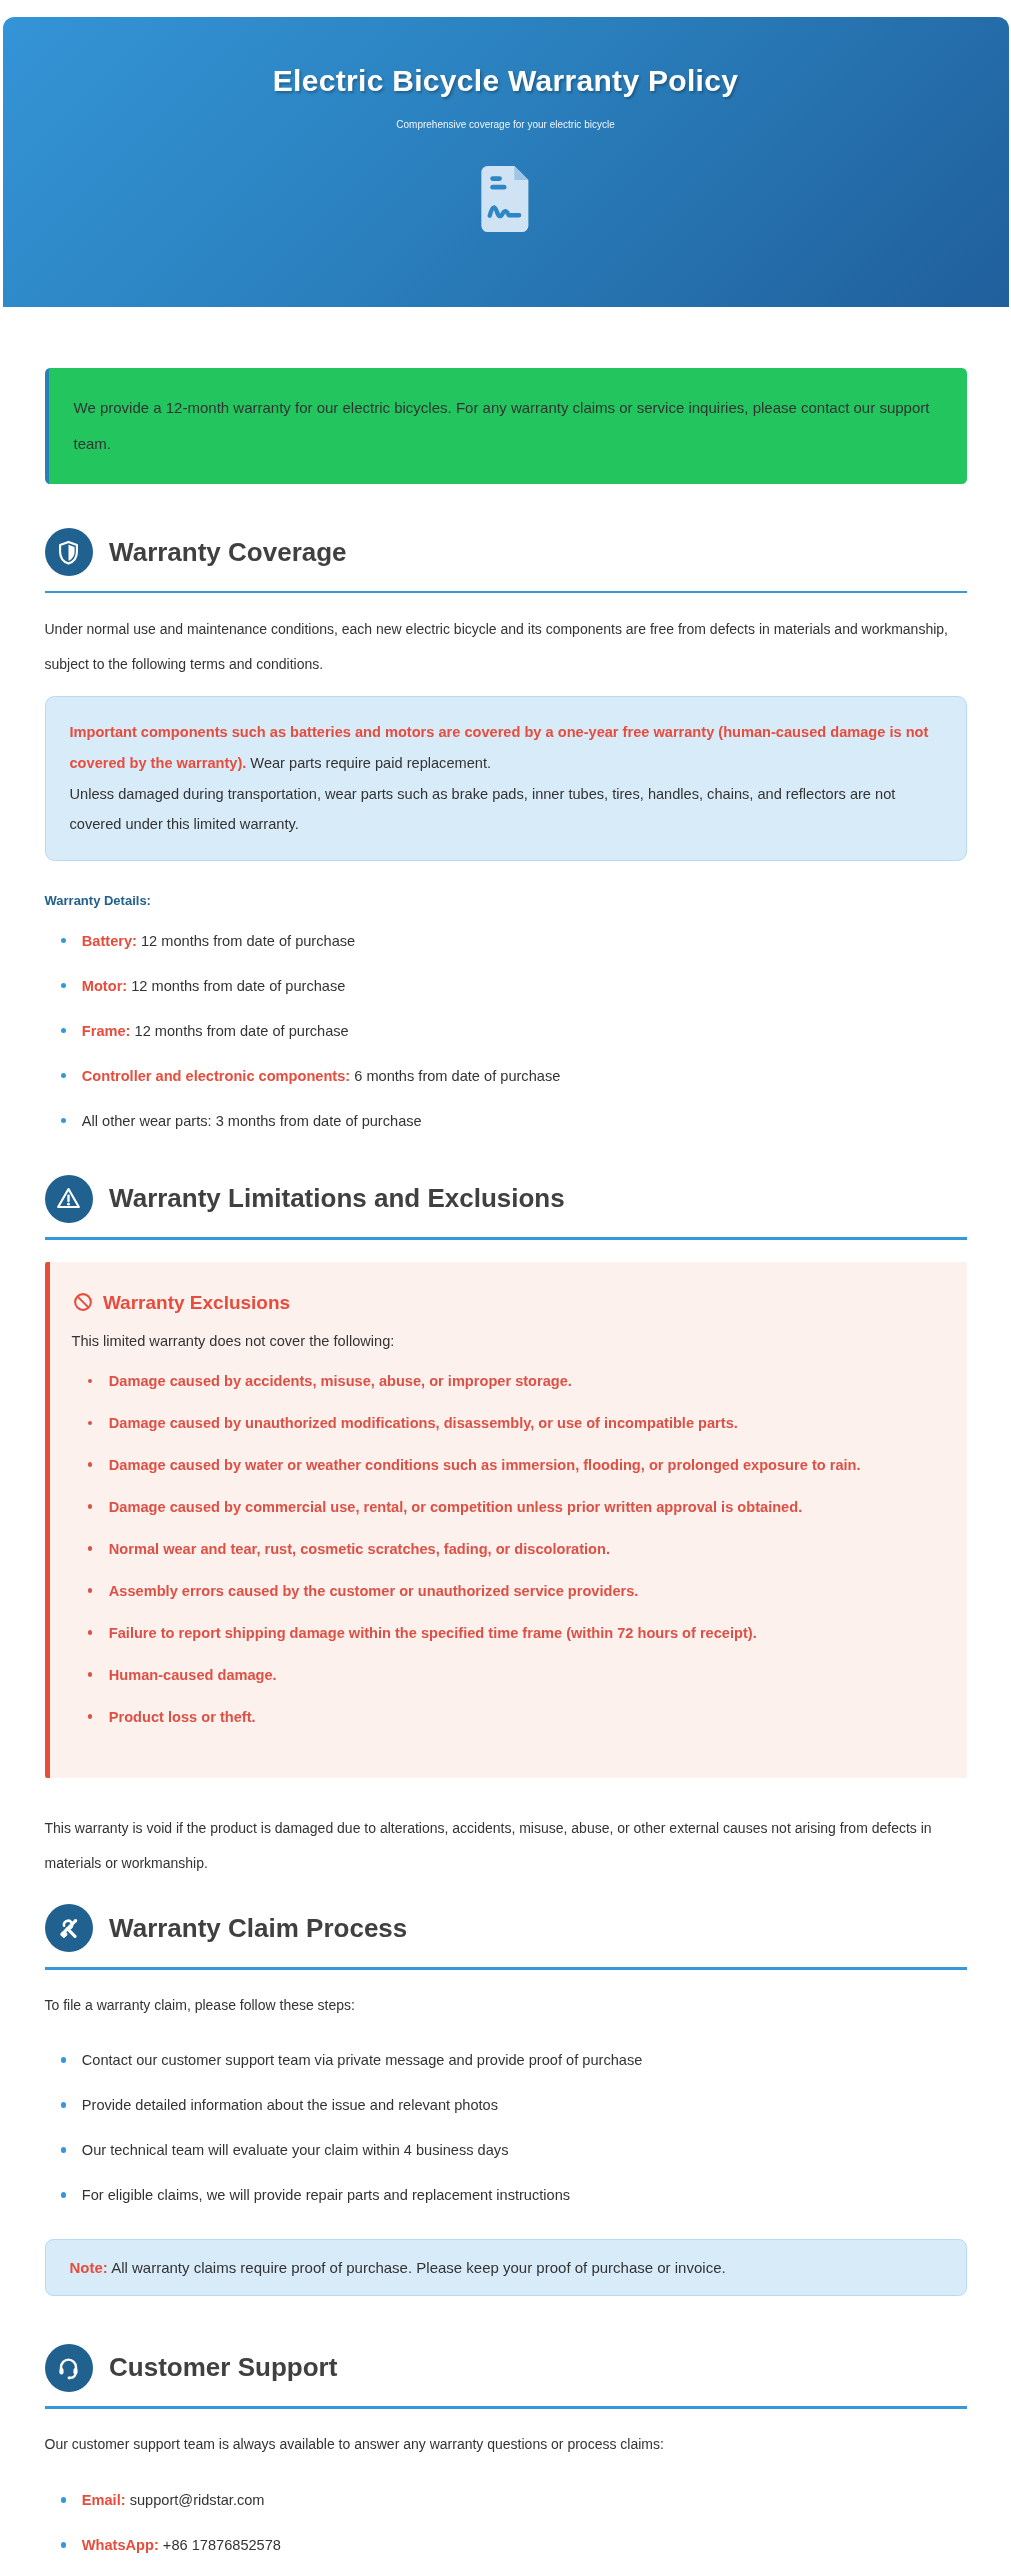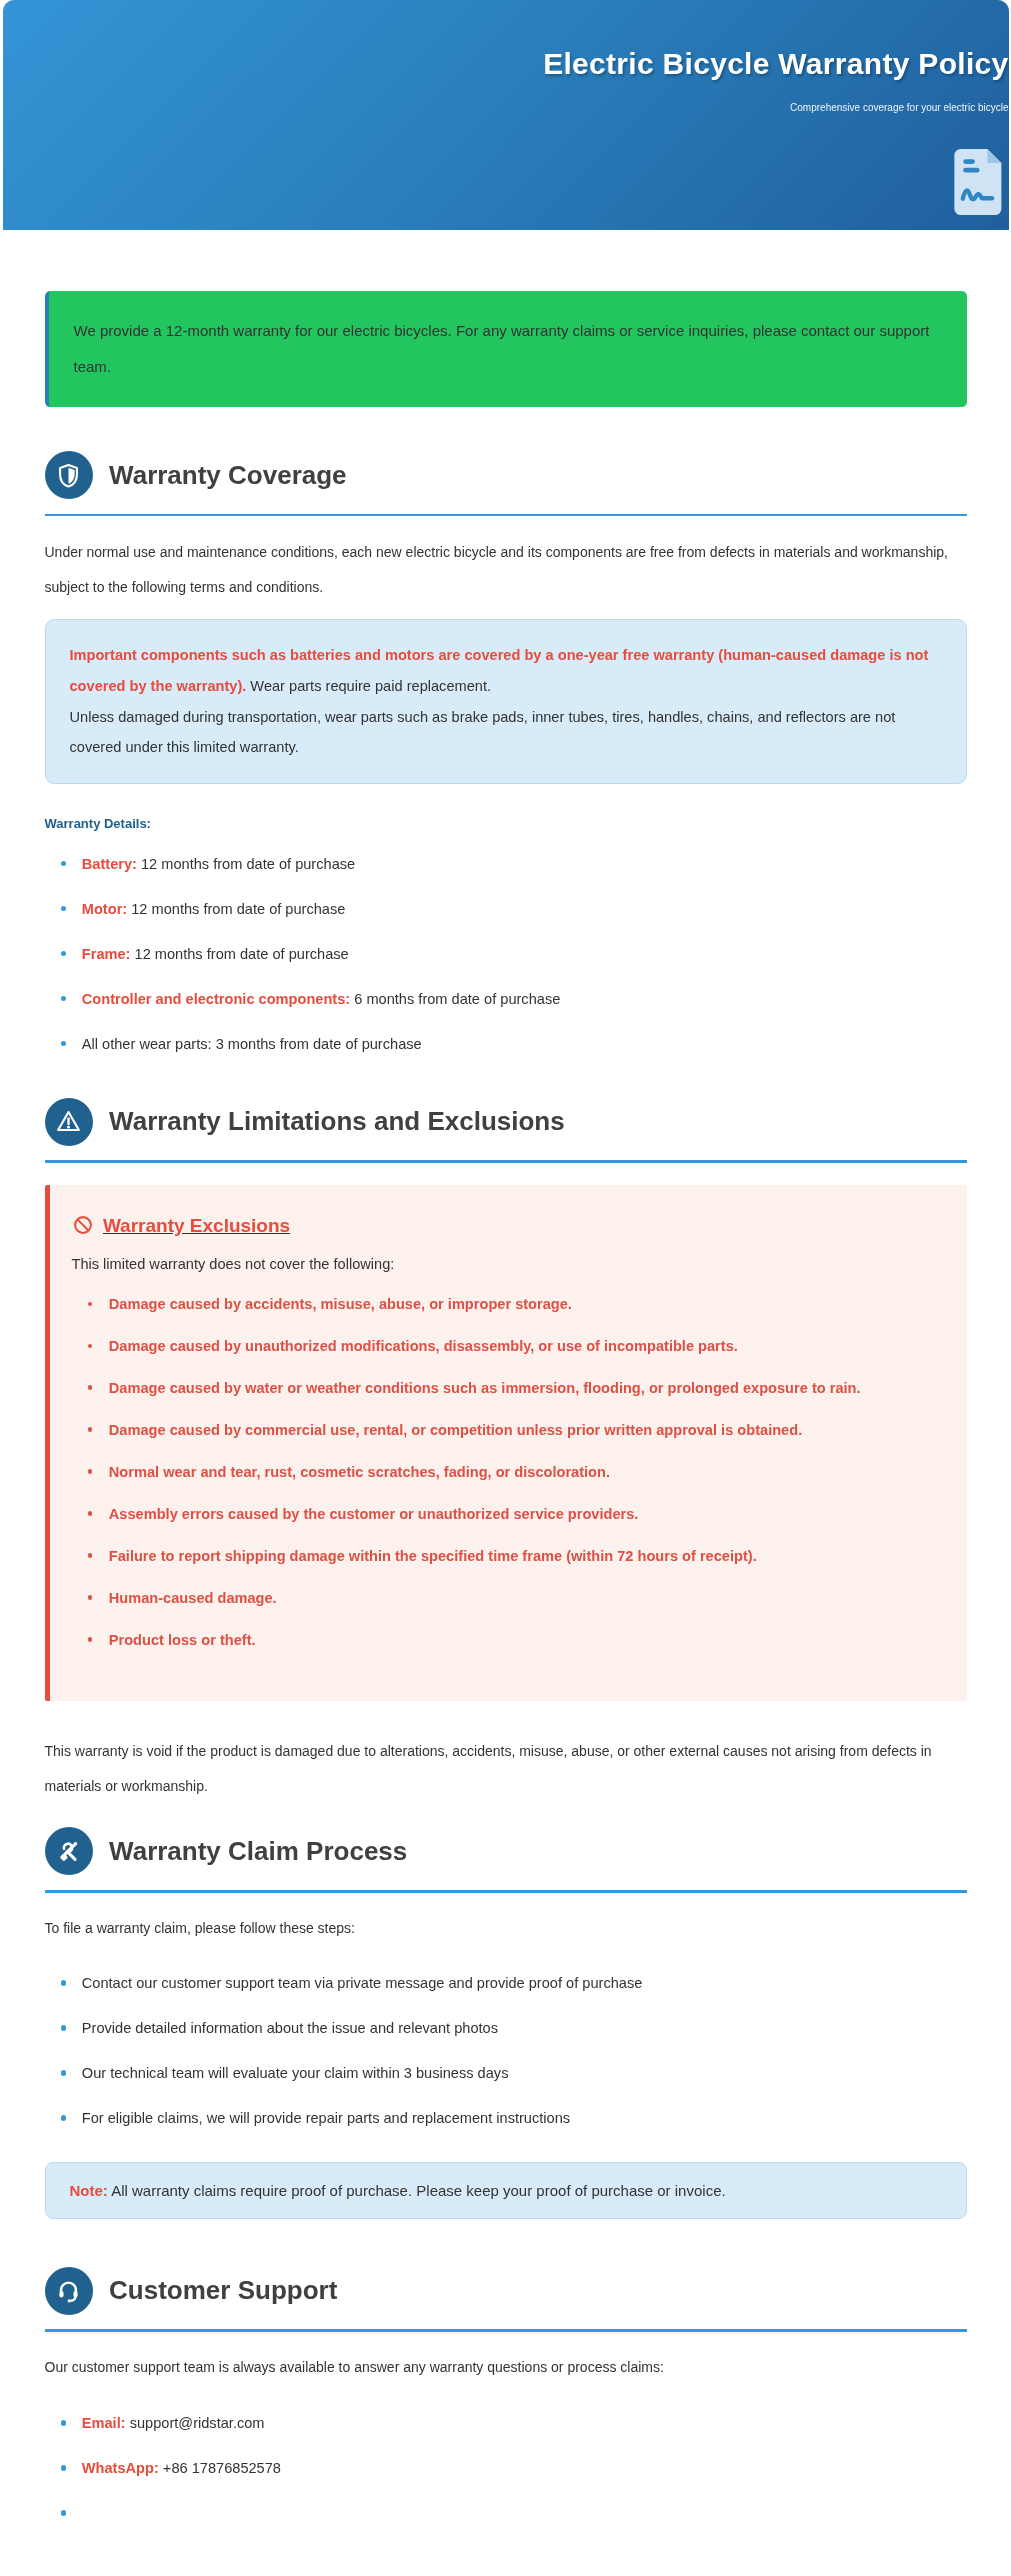--- a/index.html
+++ b/index.html
@@ -1,20 +1,20 @@
 <!DOCTYPE html>
 <html style="font-size:8.3px"><head>
 <meta charset="utf-8">
 <style>
   html,body { margin:0; padding:0; background:#ffffff; }
   body { font-family:"Liberation Sans", sans-serif; color:#333333; }
   .page { width:1006px; margin:0 auto; min-height:2576px; display:flex; flex-direction:column; background:#ffffff; }
 
   
-  .hero { height:230px; border-radius:11.4px 11.4px 0 0; background:linear-gradient(135deg,#3494d6 0%, #2a80bd 45%, #1f5f9c 100%); text-align:right; color:#ffffff; overflow:hidden; }
+  .hero { height:290px; border-radius:11.4px 11.4px 0 0; background:linear-gradient(135deg,#3494d6 0%, #2a80bd 45%, #1f5f9c 100%); text-align:center; color:#ffffff; overflow:hidden;margin-top:17px; }
   .hero h1 { margin:0; padding-top:47px; font-size:30px; font-weight:bold; letter-spacing:0.3px; text-shadow:1.6px 1.6px 2.6px rgba(0,0,0,0.28); }
   .hero .subtitle { margin-top:21px; font-size:10px; color:rgba(255,255,255,0.92); }
   .hero .doc-icon-wrap { margin-top:30px; }
 
   
   main { flex:1; padding:61px 42px 31px; }
 
   .callout-left { background:#22c55e; border-left:4.7px solid #2980b9; border-radius:5.2px; padding:22px 25px; font-size:15px; line-height:2.4; color:#333; }
 
   .section-head { display:flex; align-items:center; gap:16.6px; margin-top:0; }
@@ -30,21 +30,21 @@
   h3.sub-title { color:#21618c; font-size:13px; font-weight:bold; margin:32px 0 24px; }
 
   ul.dots { list-style:none; margin:8px; padding:0 0 0 8.3px; }
   ul.dots li { position:relative; padding-left:21px; font-size:14.6px; line-height:1.3; margin-bottom:26px; }
   ul.dots li:last-child { margin-bottom:0; }
   ul.dots li::before { content:""; position:absolute; left:0; top:5.7px; width:5.7px; height:5.7px; border-radius:50%; background:#3498db; }
   ul.dots.red-dots li { color:#dd5145; font-weight:bold; margin-bottom:23px; }
   ul.dots.red-dots li::before { background:#dd5145; width:4.7px; height:4.7px; top:6.8px; }
 
   .exclusion-box { background:#fdf1ee; border-left:5.2px solid #e74c3c; border-radius:2.1px; padding:29px 26px 29px 22px; margin-top:22px; }
-  .exclusion-head { display:flex; align-items:center; gap:9.4px; margin:0 0 17.7px;text-decoration:underline; }
+  .exclusion-head { display:flex; align-items:center; gap:9.4px; margin:0 0 17.7px; }
   .exclusion-head h3 { margin:0; color:#e74c3c; font-size:19px; font-weight:bold; }
   .exclusion-box .intro { font-size:14.6px; margin:0 0 23px; color:#333; }
 
   .note-box { background:#d8ebf9; border:1px solid #b9d9ef; border-radius:8.3px; padding:18.7px 24px; font-size:15px; margin-top:9.4px; }
 
   .section-gap { margin-top:44px; }
 </style>
 </head>
 <body>
 
@@ -175,21 +175,21 @@
     <hr class="rule">
 
     <p class="body" style="margin-bottom:28px;">To file a warranty claim, please follow these steps:</p>
 
     <ul class="dots">
 
         <li>Contact our customer support team via private message and provide proof of purchase</li>
 
         <li>Provide detailed information about the issue and relevant photos</li>
 
-        <li>Our technical team will evaluate your claim within 3 business days</li>
+        <li>Our technical team will evaluate your claim within 4 business days</li>
 
         <li>For eligible claims, we will provide repair parts and replacement instructions</li>
       </ul>
 
     <div class="note-box" style="margin-top:34px;">
       <span class="red-bold">Note:</span><span> All warranty claims require proof of purchase. Please keep your proof of purchase or invoice.</span>
     </div>
 
     <div class="section-head" style="margin-top:48px;">
       <span class="icon-circle">

